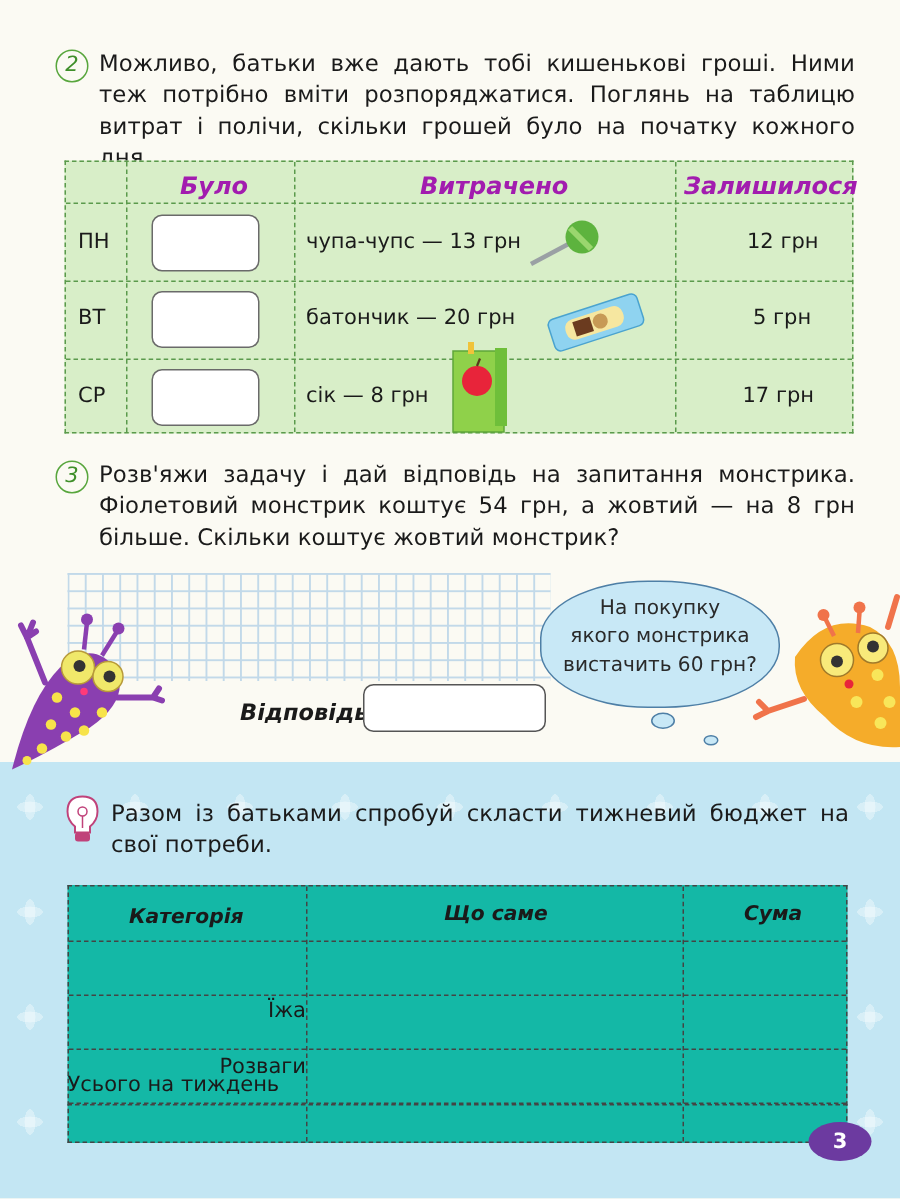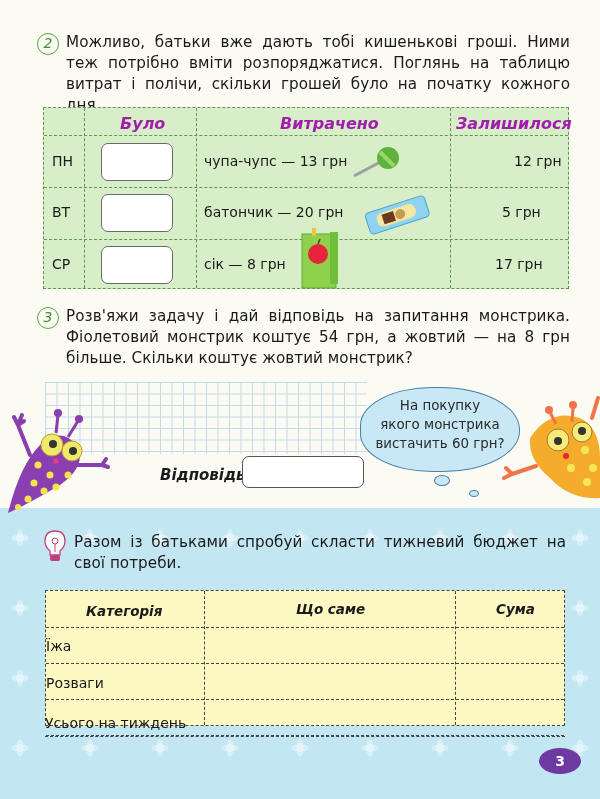--- a/index.html
+++ b/index.html
@@ -24,25 +24,25 @@
   
   .grid { position: absolute; left: 45px; top: 382px; width: 322px; height: 72px;
     background-image: linear-gradient(#bcd6e8 1px, transparent 1px), linear-gradient(90deg, #bcd6e8 1px, transparent 1px);
     background-size: 11.5px 11.5px; opacity: 0.9; }
   .bubble { position: absolute; left: 360px; top: 387px; width: 160px; height: 85px; background: #c8e8f6; border: 1.5px solid #4e7fa6; border-radius: 45% 50% 48% 45%; text-align: center; font-size: 13.4px; line-height: 19px; padding-top: 8px; color: #2a2a2a; }
   .dot1 { position: absolute; left: 434px; top: 475px; width: 16px; height: 11px; background: #c8e8f6; border: 1.3px solid #4e7fa6; border-radius: 50%; }
   .dot2 { position: absolute; left: 469px; top: 490px; width: 10px; height: 7px; background: #c8e8f6; border: 1.3px solid #4e7fa6; border-radius: 50%; }
   .answer-label { position: absolute; left: 160px; top: 466px; font-size: 15px; font-style: italic; font-weight: bold; }
   .answer-box { position: absolute; left: 242px; top: 456px; width: 122px; height: 32px; background: #fff; border: 1.4px solid #555; border-radius: 7px; }
   
-  .budget { position: absolute; left: 45px; top: 590px; width: 520px; height: 136px; background: #fef9c3; border: 1px dashed #444; }
+  .budget { position: absolute; left: 45px; top: 590px; width: 520px; height: 172px; background: #14b8a6; border: 1px dashed #444; }
   .budget .row { position: absolute; left: 0; width: 100%; border-bottom: 1px dashed #444; }
   .budget .col { position: absolute; top: 0; bottom: 0; border-left: 1px dashed #444; }
   .budget .hdr { position: absolute; font-style: italic; font-weight: bold; font-size: 13.5px; }
-  .budget .cell { position: absolute; font-size: 14px; text-align: left; }
+  .budget .cell { position: absolute; font-size: 14px; text-align: right; margin-top: 28px; }
   .page-num { position: absolute; left: 539px; top: 748px; width: 42px; height: 26px; background: #6c3aa0; border-radius: 50%; color: #fff; font-weight: bold; font-size: 14px; text-align: center; line-height: 26px; }
   svg { position: absolute; overflow: visible; }
 </style>
 </head>
 <body>
 
 <div class="page">
   <div class="top"></div>
   <div class="bottom"></div>
 
@@ -64,21 +64,21 @@
     <span class="hdr" style="left:412px;">Залишилося</span>
 
     <span class="cell" style="left:8px;top:45px;">ПН</span>
     <div class="box" style="left:57px;top:35px;"></div>
     <span class="cell" style="left:160px;top:45px;">чупа-чупс — 13 грн</span>
     <svg style="left:310px;top:38px;" width="50" height="40">
       <line x1="0" y1="30" x2="30" y2="14" stroke="#9aa0a4" stroke-width="3"></line>
       <circle cx="34" cy="12" r="11" fill="#5db33e"></circle>
       <path d="M26 6 Q34 14 40 20" stroke="#9ad66e" stroke-width="4" fill="none"></path>
     </svg>
-    <span class="cell" style="left:470px;top:45px;">12 грн</span>
+    <span class="cell" style="left:454px;top:45px;">12 грн</span>
 
     <span class="cell" style="left:8px;top:96px;">ВТ</span>
     <div class="box" style="left:57px;top:86px;"></div>
     <span class="cell" style="left:160px;top:96px;text-align:right;">батончик — 20 грн</span>
     <svg style="left:318px;top:86px;" width="70" height="40">
       <g transform="rotate(-18 35 20)">
         <rect x="4" y="10" width="62" height="22" rx="4" fill="#8fd3f0" stroke="#4aa3cf"></rect>
         <rect x="14" y="14" width="40" height="14" rx="6" fill="#f6e7a0"></rect>
         <rect x="20" y="16" width="12" height="10" fill="#6b3b1f"></rect>
         <circle cx="38" cy="21" r="5" fill="#c79a55"></circle>

